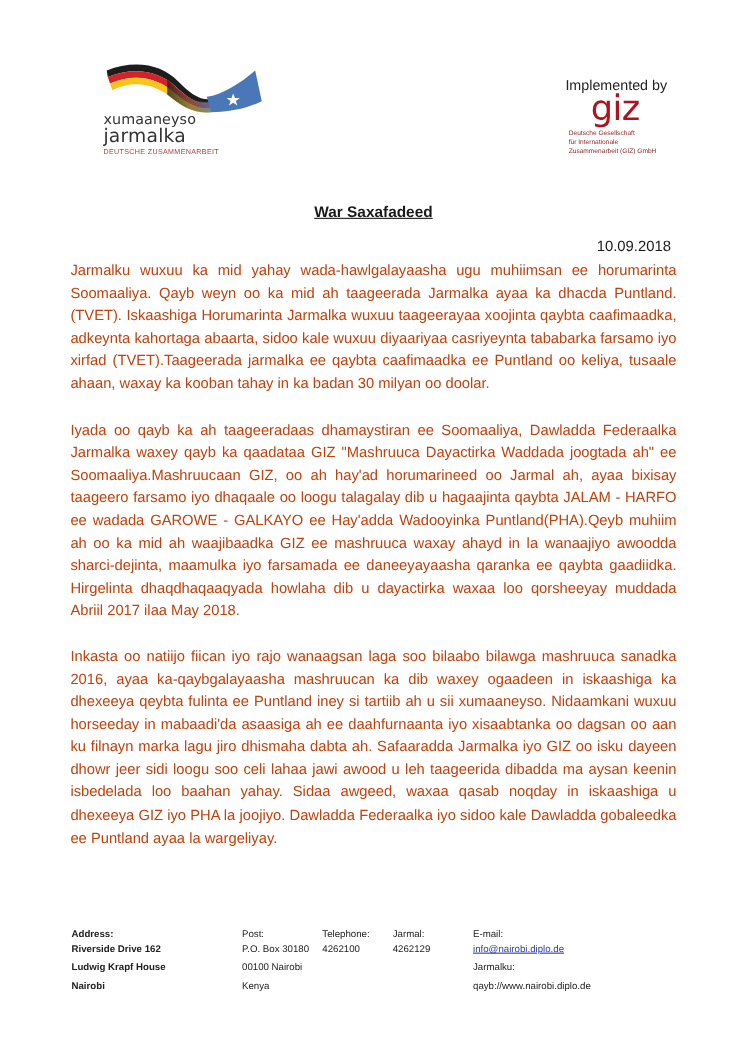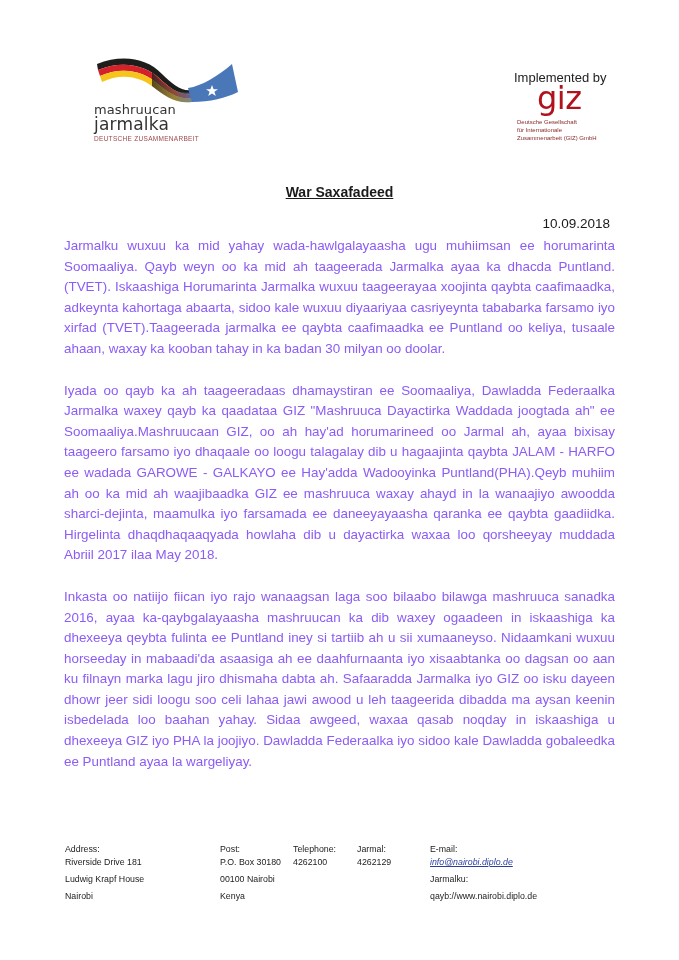--- a/index.html
+++ b/index.html
@@ -14,28 +14,28 @@
     .logo-left .l3 { position: absolute; left: 2px; top: 83px; font-size: 6.5px; color: #a04848; letter-spacing: 0.3px; white-space: nowrap; }
 
     .logo-right { position: absolute; left: 512px; top: 70px; width: 110px; height: 80px; }
     .logo-right .impl { position: absolute; left: 2px; top: 0; font-size: 13px; color: #222; white-space: nowrap; text-align: right; }
     .logo-right .giz { position: absolute; left: 25px; top: 9px; font-size: 32px; font-weight: normal; color: #b1121d; letter-spacing: -0.5px; font-family: "DejaVu Sans", sans-serif; }
     .logo-right .giz-sub { position: absolute; left: 5px; top: 48px; font-size: 6px; line-height: 8px; color: #8a2a2a; white-space: nowrap; }
 
     .title { position: absolute; left: 0; width: 679px; top: 184px; text-align: center; font-size: 14px; font-weight: bold; text-decoration: underline; color: #1a1a1a; }
     .date { position: absolute; right: 69px; top: 216px; font-size: 13.5px; color: #1a1a1a; }
 
-    .body-text { position: absolute; left: 64px; width: 551px; top: 236px; font-size: 13.4px; line-height: 20.6px; text-align: justify; color: #8b5cf6; }
+    .body-text { position: absolute; left: 64px; width: 551px; top: 236px; font-size: 13.4px; line-height: 20.6px; text-align: justify; color: #c2410c; }
     .body-text p { margin: 0 0 21px 0; }
 
     .footer { position: absolute; left: 65px; top: 844px; width: 560px; font-size: 8.8px; color: #222; }
     .fcol { position: absolute; top: 0; }
     .fcol .row { height: 13px; line-height: 11px; white-space: nowrap; }
     .fcol .row.gap { margin-top: 4px; }
-    .fcol a { color: #2b3fa0; text-decoration: underline; font-style: italic; }
+    .fcol a { color: #2b3fa0; text-decoration: underline; }
   </style>
 </head>
 <body>
 
 <div class="logo-left">
   <svg width="150" height="52" viewBox="0 0 150 52">
     <defs>
       <linearGradient id="fade" x1="0" y1="0" x2="1" y2="0">
         <stop offset="0" stop-color="#1d1d1b" stop-opacity="1"></stop>
         <stop offset="0.55" stop-color="#6a6040" stop-opacity="0.9"></stop>
@@ -47,21 +47,21 @@
 
     <path d="M6 18 C 30 8, 54 13, 68 27 C 78 36, 88 44, 100 42 L 100 46 C 86 48, 76 40, 66 32 C 52 19, 30 14, 8 24 Z" fill="#d3222a"></path>
 
     <path d="M8 24 C 30 14, 52 19, 66 32 C 76 40, 86 48, 100 46 L 100 50 C 84 52, 74 44, 64 37 C 50 25, 30 20, 10 30 Z" fill="#f6c51b"></path>
 
     <path d="M60 20 C 72 32, 84 44, 100 40 L 100 50 C 84 52, 72 44, 60 34 Z" fill="url(#fade)" opacity="0.75"></path>
 
     <path d="M96 36 C 110 34, 126 24, 140 12 L 146 40 C 134 46, 118 50, 100 50 Z" fill="#4a77b8"></path>
     <polygon points="120,33 121.6,37.2 126,37.2 122.4,39.8 123.8,44 120,41.4 116.2,44 117.6,39.8 114,37.2 118.4,37.2" fill="#ffffff"></polygon>
   </svg>
-  <div class="l1">mashruucan</div>
+  <div class="l1">xumaaneyso</div>
   <div class="l2">jarmalka</div>
   <div class="l3">DEUTSCHE ZUSAMMENARBEIT</div>
 </div>
 
 <div class="logo-right">
   <div class="impl">Implemented by</div>
   <div class="giz">giz</div>
   <div class="giz-sub">
     <div>Deutsche Gesellschaft</div>
     <div>für Internationale</div>
@@ -72,23 +72,23 @@
 <div class="title">War Saxafadeed</div>
 <div class="date">10.09.2018</div>
 
 <div class="body-text">
   <p>Jarmalku wuxuu ka mid yahay wada-hawlgalayaasha ugu muhiimsan ee horumarinta Soomaaliya. Qayb weyn oo ka mid ah taageerada Jarmalka ayaa ka dhacda Puntland. (TVET). Iskaashiga Horumarinta Jarmalka wuxuu taageerayaa xoojinta qaybta caafimaadka, adkeynta kahortaga abaarta, sidoo kale wuxuu diyaariyaa casriyeynta tababarka farsamo iyo xirfad (TVET).Taageerada jarmalka ee qaybta caafimaadka ee Puntland oo keliya, tusaale ahaan, waxay ka kooban tahay in ka badan 30 milyan oo doolar.</p>
   <p>Iyada oo qayb ka ah taageeradaas dhamaystiran ee Soomaaliya, Dawladda Federaalka Jarmalka waxey qayb ka qaadataa GIZ "Mashruuca Dayactirka  Waddada joogtada ah" ee Soomaaliya.Mashruucaan GIZ, oo ah hay'ad horumarineed oo Jarmal ah, ayaa bixisay taageero farsamo iyo dhaqaale oo loogu talagalay dib u hagaajinta qaybta JALAM - HARFO ee wadada GAROWE - GALKAYO ee Hay'adda Wadooyinka Puntland(PHA).Qeyb muhiim ah oo ka mid ah waajibaadka GIZ ee mashruuca waxay ahayd in la wanaajiyo awoodda sharci-dejinta, maamulka iyo farsamada ee daneeyayaasha qaranka ee qaybta gaadiidka. Hirgelinta dhaqdhaqaaqyada howlaha dib u dayactirka waxaa loo qorsheeyay muddada Abriil 2017 ilaa May 2018.</p>
   <p>Inkasta oo natiijo fiican iyo rajo wanaagsan laga soo bilaabo bilawga mashruuca sanadka 2016, ayaa ka-qaybgalayaasha mashruucan ka dib waxey ogaadeen in iskaashiga ka dhexeeya qeybta fulinta ee Puntland iney si tartiib  ah u sii xumaaneyso. Nidaamkani wuxuu horseeday in mabaadi'da asaasiga ah ee daahfurnaanta iyo xisaabtanka oo dagsan oo aan ku filnayn marka lagu jiro dhismaha dabta ah. Safaaradda Jarmalka iyo GIZ oo  isku dayeen dhowr jeer sidi loogu soo celi lahaa jawi awood u leh taageerida dibadda ma aysan keenin isbedelada loo baahan yahay. Sidaa awgeed, waxaa qasab noqday in iskaashiga u dhexeeya GIZ iyo PHA  la joojiyo. Dawladda Federaalka iyo sidoo kale Dawladda gobaleedka ee Puntland ayaa la wargeliyay.</p>
 </div>
 
 <div class="footer">
-  <div class="fcol" style="left:0;">
+  <div class="fcol" style="left:0;font-weight:bold;">
     <div class="row">Address:</div>
-    <div class="row">Riverside Drive 181</div>
+    <div class="row">Riverside Drive 162</div>
     <div class="row gap">Ludwig Krapf House</div>
     <div class="row gap">Nairobi</div>
   </div>
   <div class="fcol" style="left:155px;">
     <div class="row">Post:</div>
     <div class="row">P.O. Box 30180</div>
     <div class="row gap">00100 Nairobi</div>
     <div class="row gap">Kenya</div>
   </div>
   <div class="fcol" style="left:228px;">

